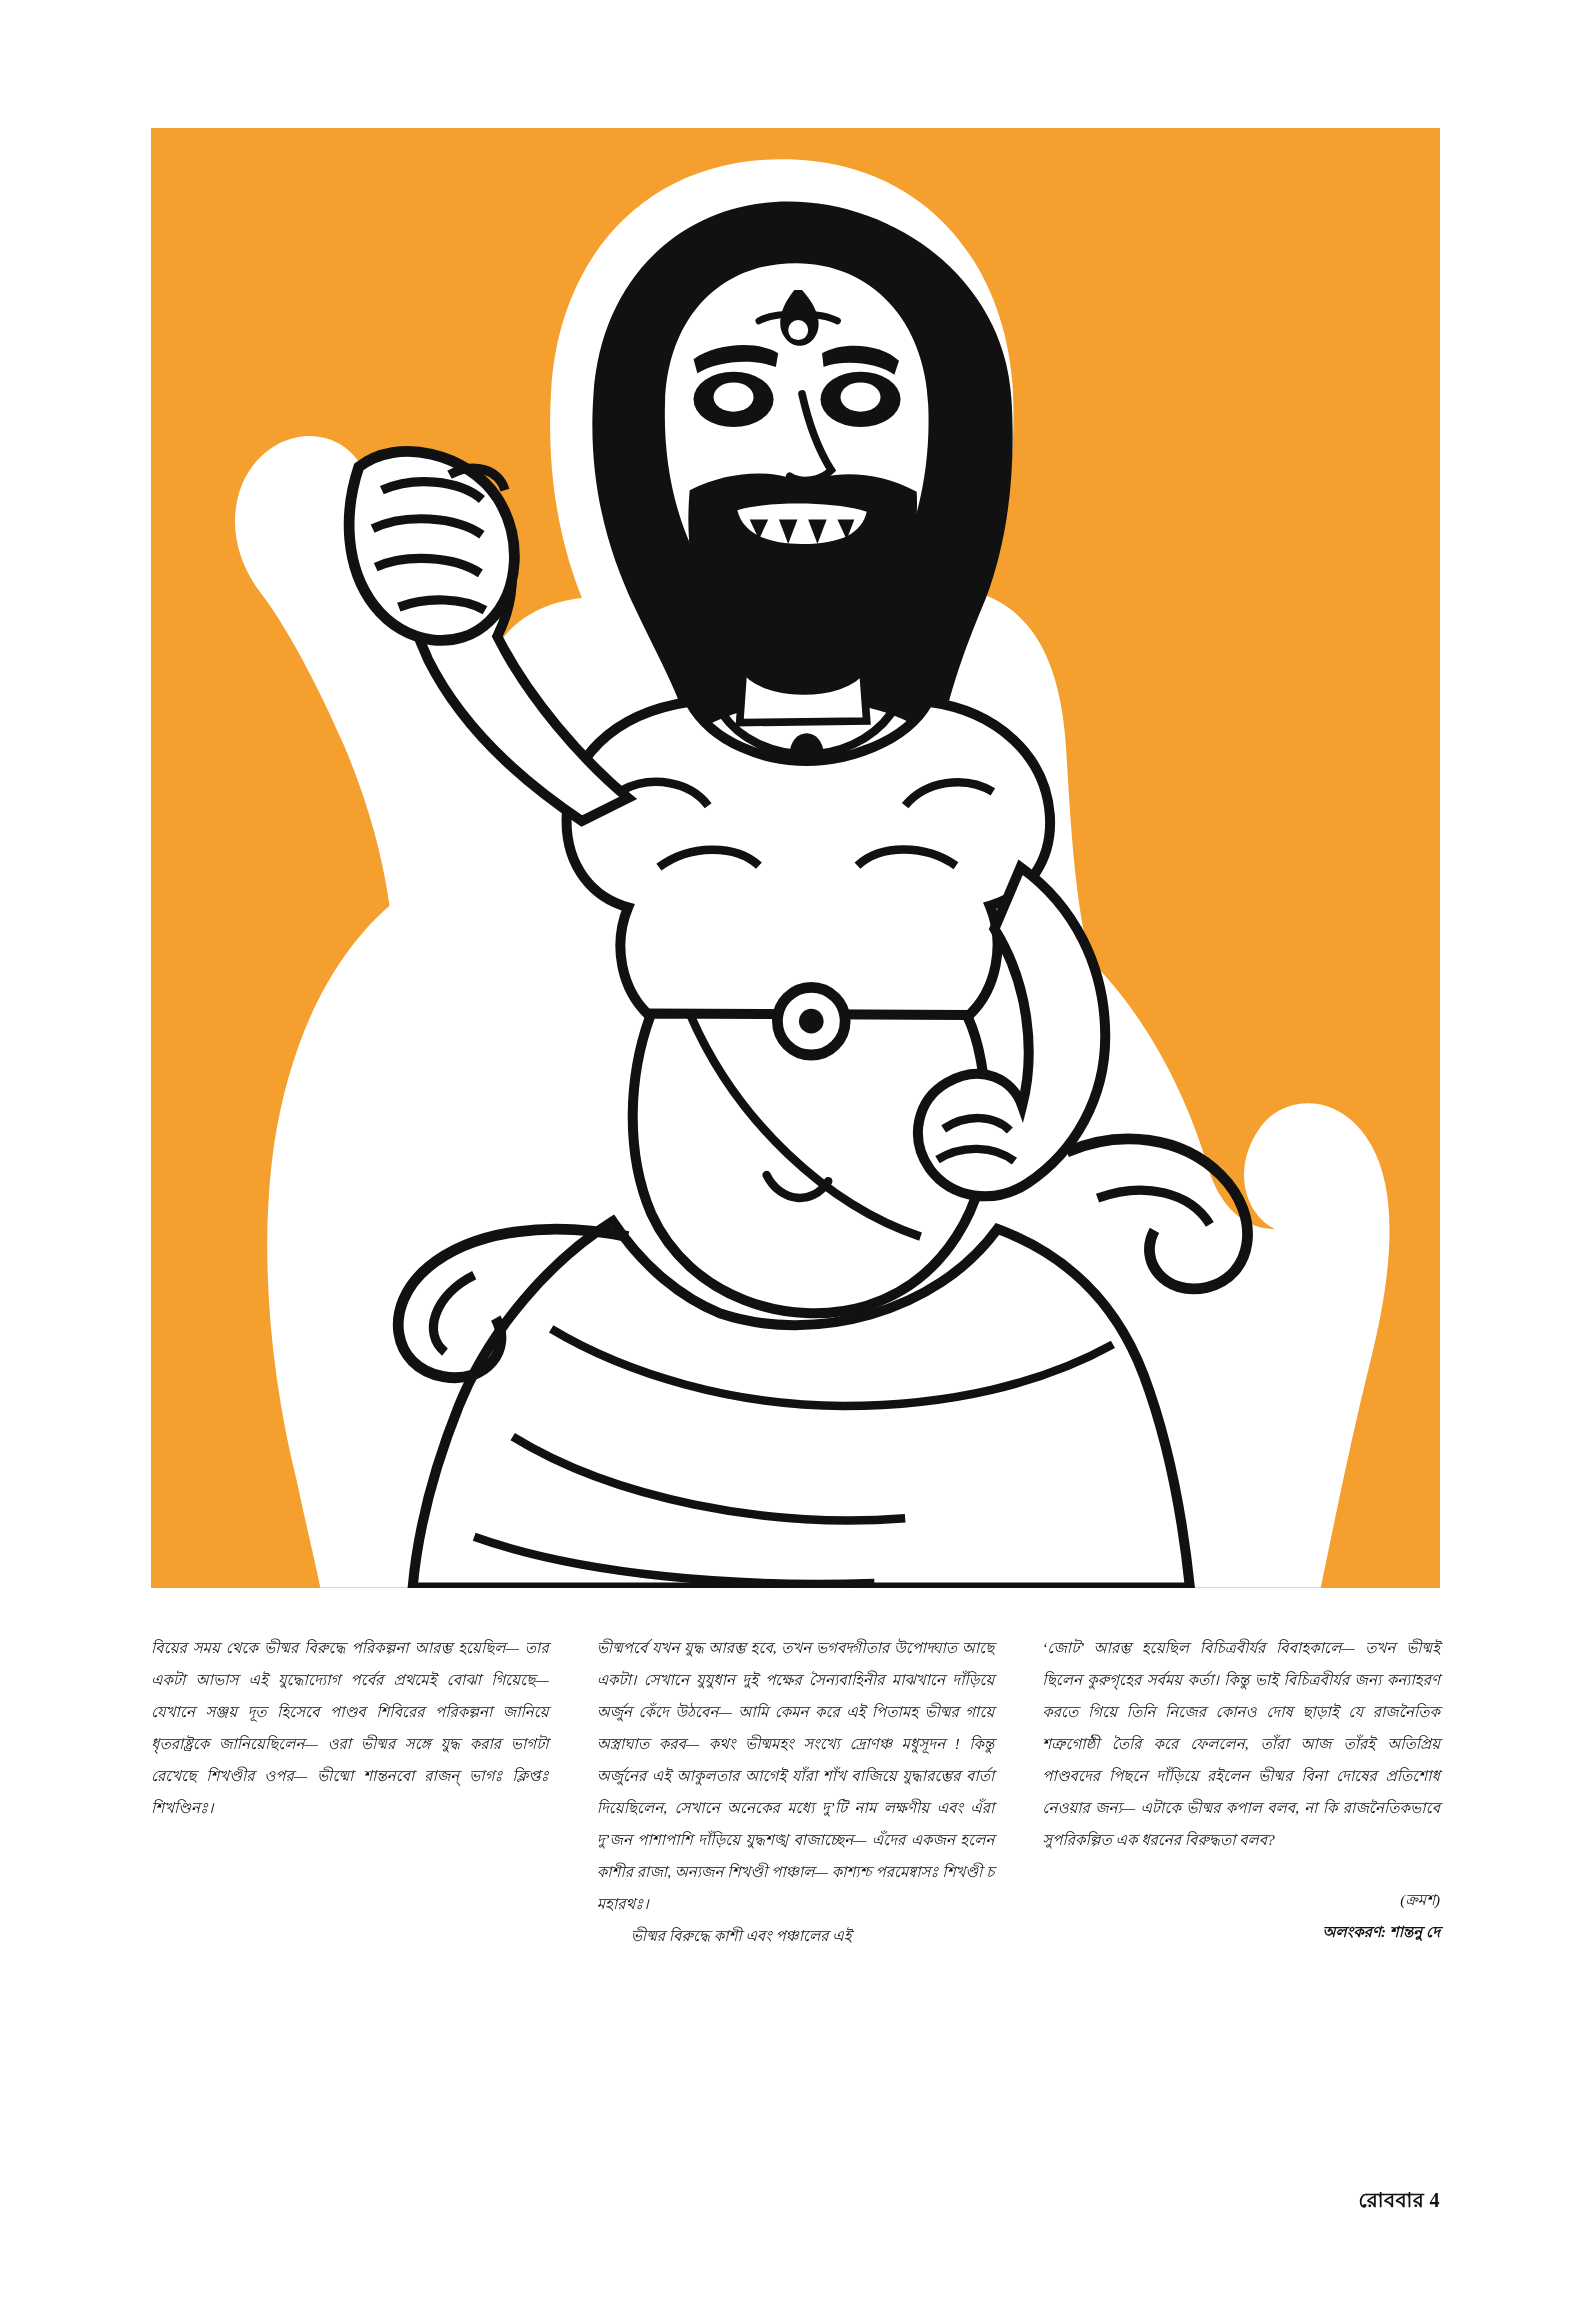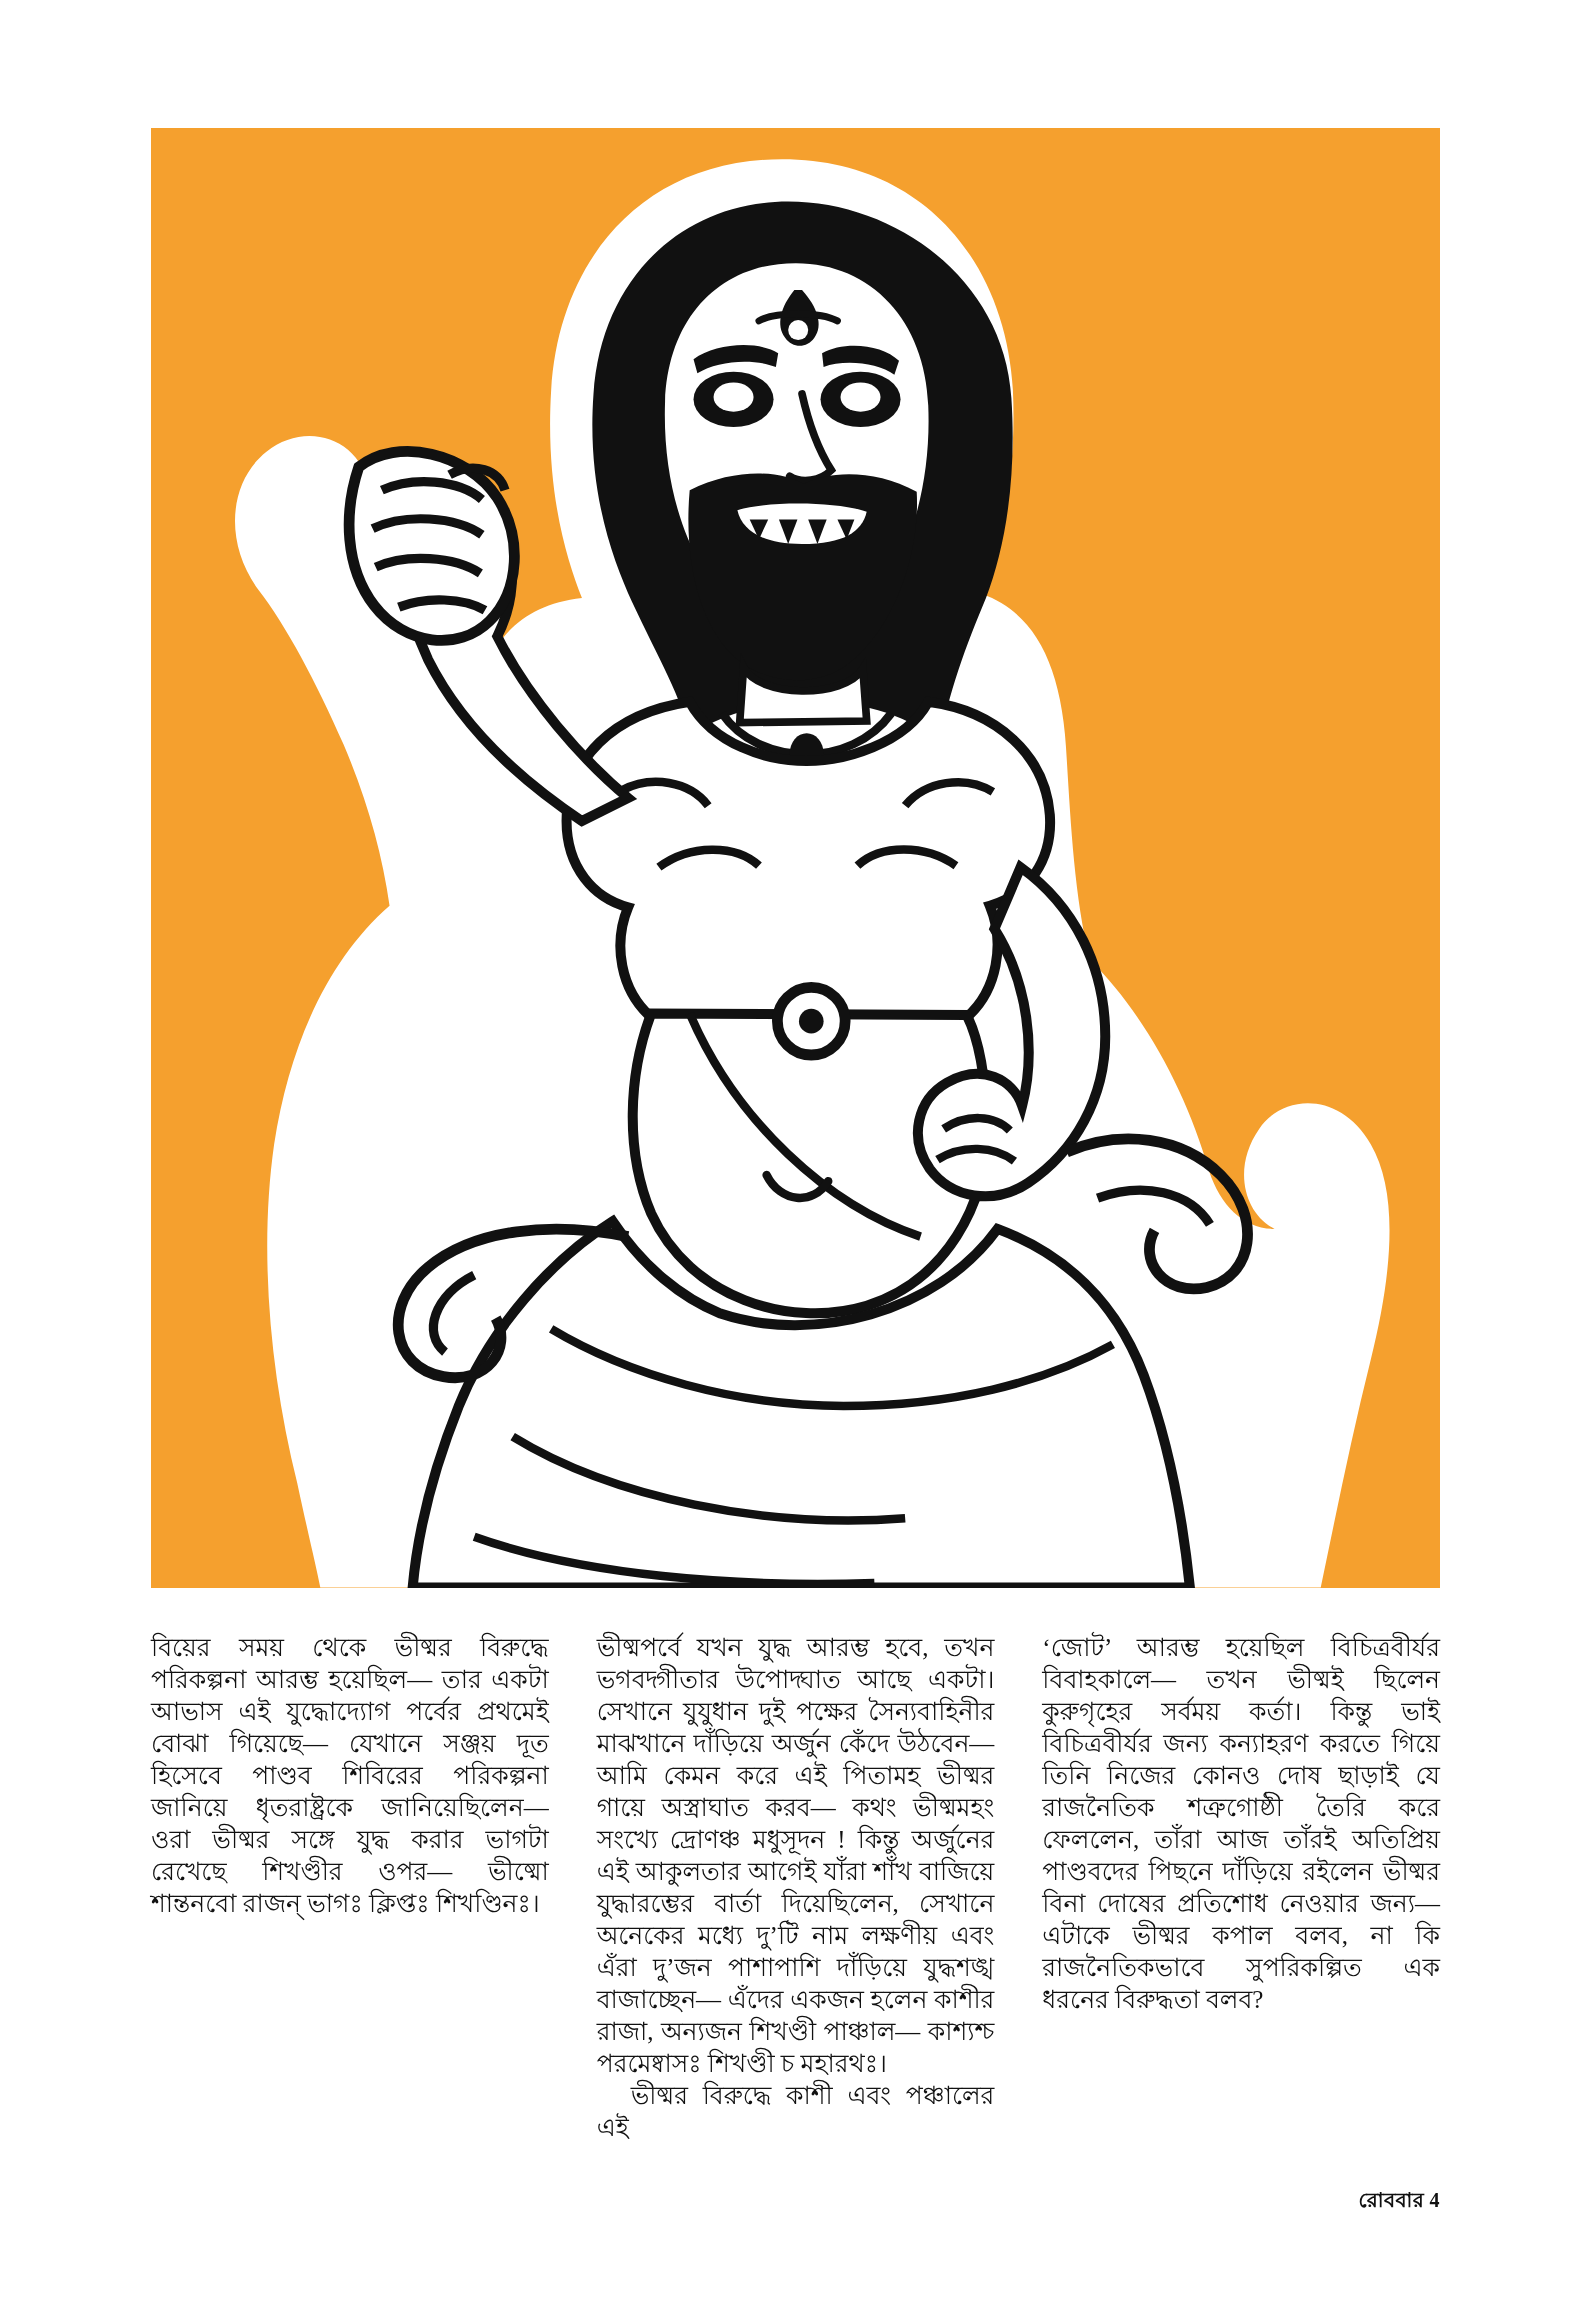--- a/index.html
+++ b/index.html
@@ -44,25 +44,26 @@
     position: absolute;
     left: 151px;
     top: 1632px;
     width: 1289px;
     height: 493px;
     display: flex;
     gap: 48px;
   }
   .col {
     width: 398px;
-    font-size: 25px;
+    font-size: 15px;
     line-height: 32px;
     text-align: justify;
     text-justify: inter-word;
     color: #111111;
+    font-style: italic;
   }
   .col p {
     margin: 0;
   }
   .col p.indent {
     text-indent: 34px;
   }
 
   .credit-block {
     margin-top: 28px;
@@ -245,20 +246,24 @@
       <p>বিয়ের সময় থেকে ভীষ্মর বিরুদ্ধে পরিকল্পনা আরম্ভ হয়েছিল— তার একটা আভাস এই যুদ্ধোদ্যোগ পর্বের প্রথমেই বোঝা গিয়েছে— যেখানে সঞ্জয় দূত হিসেবে পাণ্ডব শিবিরের পরিকল্পনা জানিয়ে ধৃতরাষ্ট্রকে জানিয়েছিলেন— ওরা ভীষ্মর সঙ্গে যুদ্ধ করার ভাগটা রেখেছে শিখণ্ডীর ওপর— ভীষ্মো শান্তনবো রাজন্‌ ভাগঃ ক্লিপ্তঃ শিখণ্ডিনঃ।</p>
     </div>
 
     <div class="col">
       <p>ভীষ্মপর্বে যখন যুদ্ধ আরম্ভ হবে, তখন ভগবদ্গীতার উপোদ্ঘাত আছে একটা। সেখানে যুযুধান দুই পক্ষের সৈন্যবাহিনীর মাঝখানে দাঁড়িয়ে অর্জুন কেঁদে উঠবেন— আমি কেমন করে এই পিতামহ ভীষ্মর গায়ে অস্ত্রাঘাত করব— কথং ভীষ্মমহং সংখ্যে দ্রোণঞ্চ মধুসূদন ! কিন্তু অর্জুনের এই আকুলতার আগেই যাঁরা শাঁখ বাজিয়ে যুদ্ধারম্ভের বার্তা দিয়েছিলেন, সেখানে অনেকের মধ্যে দু’টি নাম লক্ষণীয় এবং এঁরা দু’জন পাশাপাশি দাঁড়িয়ে যুদ্ধশঙ্খ বাজাচ্ছেন— এঁদের একজন হলেন কাশীর রাজা, অন্যজন শিখণ্ডী পাঞ্চাল— কাশ্যশ্চ পরমেষ্বাসঃ শিখণ্ডী চ মহারথঃ।</p>
       <p class="indent">ভীষ্মর বিরুদ্ধে কাশী এবং পঞ্চালের এই</p>
     </div>
 
     <div class="col">
       <p>‘জোট’ আরম্ভ হয়েছিল বিচিত্রবীর্যর বিবাহকালে— তখন ভীষ্মই ছিলেন কুরুগৃহের সর্বময় কর্তা। কিন্তু ভাই বিচিত্রবীর্যর জন্য কন্যাহরণ করতে গিয়ে তিনি নিজের কোনও দোষ ছাড়াই যে রাজনৈতিক শত্রুগোষ্ঠী তৈরি করে ফেললেন, তাঁরা আজ তাঁরই অতিপ্রিয় পাণ্ডবদের পিছনে দাঁড়িয়ে রইলেন ভীষ্মর বিনা দোষের প্রতিশোধ নেওয়ার জন্য— এটাকে ভীষ্মর কপাল বলব, না কি রাজনৈতিকভাবে সুপরিকল্পিত এক ধরনের বিরুদ্ধতা বলব?</p>
+      <div class="credit-block">
+        <span class="credit-line">(ক্রমশ)</span>
+        <span class="credit-line credit-bold">অলংকরণ: শান্তনু দে</span>
+      </div>
     </div>
 
   </div>
 
   <div class="footer">রোববার  4</div>
 
 </div>
 
 
 </body></html>

